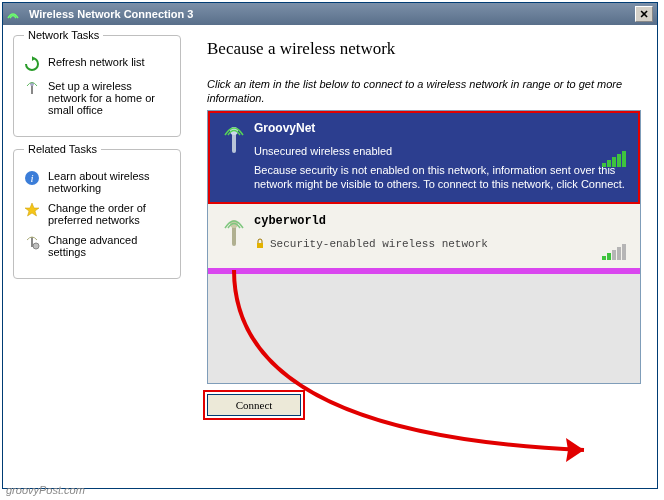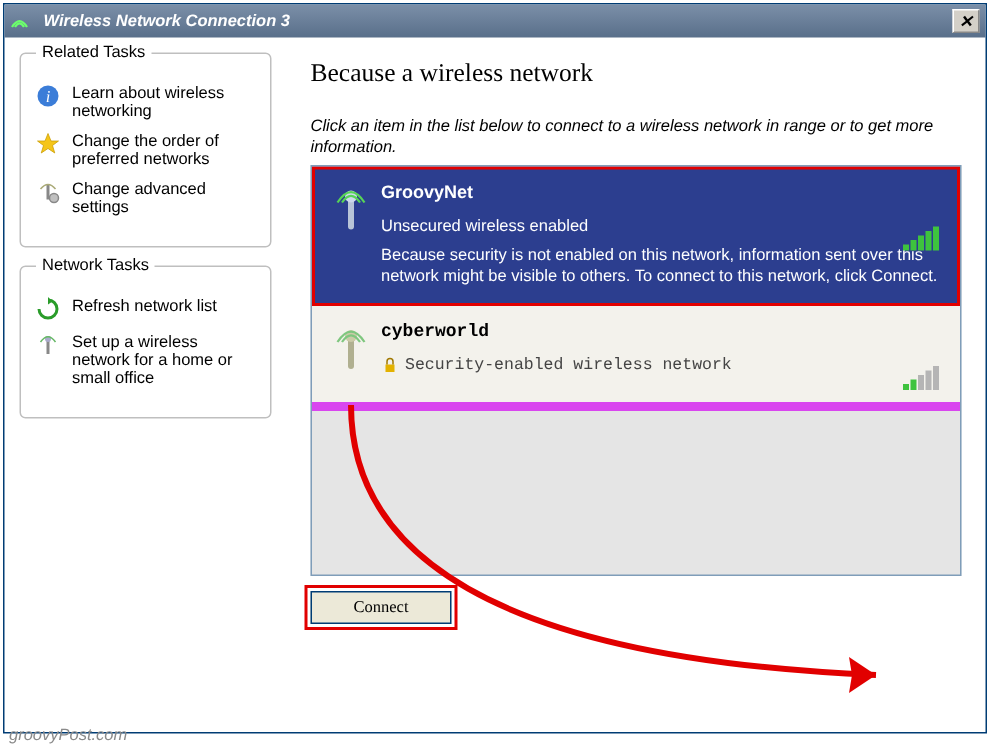--- a/index.html
+++ b/index.html
@@ -1,18 +1,18 @@
 <!DOCTYPE html>
 <html><head>
 <meta charset="utf-8">
 <style>
 * { margin:0; padding:0; box-sizing:border-box; }
 body { font-family:Tahoma,Arial,sans-serif; font-size:11px; background:#fff; width:664px; height:500px; position:relative; }
 .window { width:656px; height:487px; border:1px solid #003c74; position:relative; margin:2px; background:#fff; }
-.titlebar { height:22px; background:linear-gradient(#7b8fa8,#596f8a); display:flex; align-items:center; padding:0 4px; color:#fff; font-weight:bold;font-style:italic; }
+.titlebar { height:22px; background:linear-gradient(#7b8fa8,#596f8a); display:flex; align-items:center; padding:0 4px; color:#fff; font-weight:bold; }
 .titlebar .wifi-ic { width:16px; height:12px; margin-right:6px; }
 .titlebar-title { flex:1; }
 .close-btn { width:18px; height:16px; background:#d4d0c8; border:1px solid #888; color:#000; display:flex; align-items:center; justify-content:center; font-family:Arial; font-size:11px; font-weight:bold; cursor:pointer; border-top-color:#fff; border-left-color:#fff; }
 .body { display:flex; height:calc(100% - 22px); }
 .sidebar { width:188px; padding:10px 10px 0 10px; }
 .fieldset { border:1px solid #bfbfbf; border-radius:4px; padding:10px 8px 12px 8px; margin-bottom:12px; }
 .fieldset-legend { font-size:11px; color:#000; padding:0 4px; position:relative; top:-17px; background:#fff; display:inline-block; margin-left:2px; }
 .fieldset-body { margin-top:-10px; }
 .task { display:flex; align-items:flex-start; margin:8px 0; cursor:pointer; }
 .task .icon { width:20px; flex:0 0 20px; margin-right:6px; display:flex; justify-content:center; }
@@ -54,20 +54,45 @@
   </span>
   <span class="titlebar-title">Wireless Network Connection 3</span>
   <div class="close-btn">✕</div>
  </div>
 
  <div class="body">
 
   <div class="sidebar">
 
    <div class="fieldset">
+    <span class="fieldset-legend">Network Tasks</span>
+    <div class="fieldset-body">
+     <div class="task">
+      <span class="icon">
+       <svg width="16" height="16">
+                  <path d="M8 2 A6 6 0 1 1 2 8" stroke="#2a9c2a" fill="none" stroke-width="2"></path>
+                  <path d="M8 0 L11 3 L8 5 Z" fill="#2a9c2a"></path>
+                </svg>
+      </span>
+      <span class="label">Refresh network list</span>
+     </div>
+     <div class="task">
+      <span class="icon">
+       <svg width="16" height="16">
+                  <rect x="7" y="4" width="2" height="10" fill="#888"></rect>
+                  <circle cx="8" cy="4" r="2" fill="#aac"></circle>
+                  <path d="M3 6 Q8 -1 13 6" stroke="#65b865" fill="none"></path>
+                </svg>
+      </span>
+      <span class="label">Set up a wireless network for a home or small office</span>
+     </div>
+    </div>
+   </div>
+
+   <div class="fieldset">
     <span class="fieldset-legend">Related Tasks</span>
     <div class="fieldset-body">
      <div class="task">
       <span class="icon">
        <svg width="16" height="16">
                   <circle cx="8" cy="8" r="7" fill="#3b7dd8"></circle>
                   <text x="8" y="12" text-anchor="middle" font-family="Georgia" font-style="italic" font-size="11" fill="#fff">i</text>
                 </svg>
       </span>
       <span class="label">Learn about wireless networking</span>
@@ -82,45 +107,20 @@
      </div>
      <div class="task">
       <span class="icon">
        <svg width="16" height="16">
                   <rect x="7" y="3" width="2" height="10" fill="#888"></rect>
                   <path d="M3 6 Q8 0 13 6" stroke="#aa7" fill="none"></path>
                   <circle cx="12" cy="12" r="3" fill="#c0c0c0" stroke="#888"></circle>
                 </svg>
       </span>
       <span class="label">Change advanced settings</span>
-     </div>
-    </div>
-   </div>
-
-   <div class="fieldset">
-    <span class="fieldset-legend">Network Tasks</span>
-    <div class="fieldset-body">
-     <div class="task">
-      <span class="icon">
-       <svg width="16" height="16">
-                  <path d="M8 2 A6 6 0 1 1 2 8" stroke="#2a9c2a" fill="none" stroke-width="2"></path>
-                  <path d="M8 0 L11 3 L8 5 Z" fill="#2a9c2a"></path>
-                </svg>
-      </span>
-      <span class="label">Refresh network list</span>
-     </div>
-     <div class="task">
-      <span class="icon">
-       <svg width="16" height="16">
-                  <rect x="7" y="4" width="2" height="10" fill="#888"></rect>
-                  <circle cx="8" cy="4" r="2" fill="#aac"></circle>
-                  <path d="M3 6 Q8 -1 13 6" stroke="#65b865" fill="none"></path>
-                </svg>
-      </span>
-      <span class="label">Set up a wireless network for a home or small office</span>
      </div>
     </div>
    </div>
 
   </div>
 
   <div class="main">
    <h1>Because a wireless network</h1>
    <div class="instr">Click an item in the list below to connect to a wireless network in range or to get more information.</div>
 

